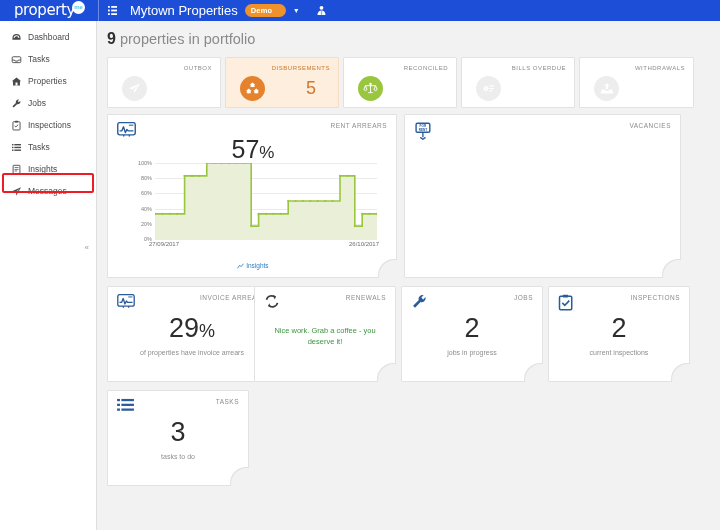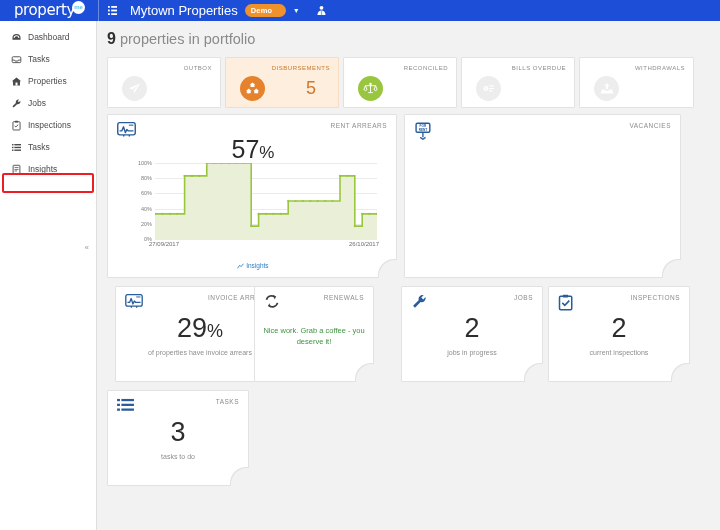--- a/index.html
+++ b/index.html
@@ -259,20 +259,29 @@
             <g fill="#4a4a4a">
               <rect x="3.8" y="3.6" width="4.4" height="0.8"></rect>
               <rect x="3.8" y="5.4" width="4.4" height="0.8"></rect>
               <rect x="3.8" y="7.2" width="2.9" height="0.8"></rect>
             </g>
           </svg>
       </span>
       <span class="lbl">Insights</span>
     </div>
 
+    <div class="nav-item">
+      <span class="ic">
+        <svg width="11" height="11" viewBox="0 0 12 12">
+            <path d="M11 1.3L1 5.6l3.3 1.3L9.5 3 5.6 7.6l.1 3z" fill="#4a4a4a"></path>
+          </svg>
+      </span>
+      <span class="lbl">Messages</span>
+      <span class="chev">⌄</span>
+    </div>
 
 
     <div class="collapse-btn">«</div>
     <div class="nav-highlight"></div>
   </div>
 
   <div class="main">
 
     <div class="page-title">
       <b>9</b>
@@ -429,37 +438,37 @@
         <div class="card-ic">
           <svg width="18" height="18" viewBox="0 0 19 19">
             <rect x="2.2" y="1.4" width="14.5" height="9.4" rx="1.4" fill="none" stroke="#2a5c9b" stroke-width="1.5"></rect>
             <text x="9.4" y="5.8" font-size="3.3" fill="#2a5c9b" text-anchor="middle" font-family="Liberation Sans" font-weight="bold">FOR</text>
             <text x="9.4" y="9.3" font-size="3.3" fill="#2a5c9b" text-anchor="middle" font-family="Liberation Sans" font-weight="bold">RENT</text>
             <path d="M9.4 10.8v5.4M6.6 16.2l2.8 2 2.8-2" fill="none" stroke="#2a5c9b" stroke-width="1.4"></path>
           </svg>
         </div>
       </div>
 
-      <div class="card fold mid" style="left:8px; width:170px;">
+      <div class="card fold mid" style="left:0; width:170px;">
         <div class="card-label">INVOICE ARREARS</div>
         <div class="card-ic">
           <svg width="18" height="15" viewBox="0 0 20 17">
             <rect x="0.7" y="0.7" width="18.6" height="13" rx="2.2" fill="none" stroke="#2a5c9b" stroke-width="1.5"></rect>
             <path d="M2.6 9.4h2.5l1.7-4.3 2 6.2 1.6-3.3 1.3 1.4h5.7" fill="none" stroke="#2a5c9b" stroke-width="1.5" stroke-linejoin="round"></path>
             <rect x="12.5" y="2.8" width="4.8" height="1.1" fill="#2a5c9b"></rect>
             <path d="M7 13.7v1.8M13 13.7v1.8" stroke="#2a5c9b" stroke-width="1.5"></path>
           </svg>
         </div>
         <div class="mid-big">
           <span style="font-size:27px">29</span><span>%</span>
         </div>
         <div class="mid-sub">of properties have invoice arrears</div>
       </div>
 
-      <div class="card fold mid" style="left:147px; width:120px;">
+      <div class="card fold mid" style="left:147px; width:142px;">
         <div class="card-label">RENEWALS</div>
         <div class="card-ic">
           <svg width="16" height="15" viewBox="0 0 17 16">
             <path d="M2.6 6.1A5.6 5.6 0 0 1 12 3.6" fill="none" stroke="#3c3c3c" stroke-width="1.8"></path>
             <path d="M9.4 1.1l3.3 1.4-1.2 3.3z" fill="#3c3c3c"></path>
             <path d="M14.4 9.5a5.6 5.6 0 0 1-9.4 2.5" fill="none" stroke="#3c3c3c" stroke-width="1.8"></path>
             <path d="M7.6 14.5L4.3 13.1l1.2-3.3z" fill="#3c3c3c"></path>
           </svg>
         </div>
         <div class="renewal-msg">Nice work. Grab a coffee - you deserve it!</div>

